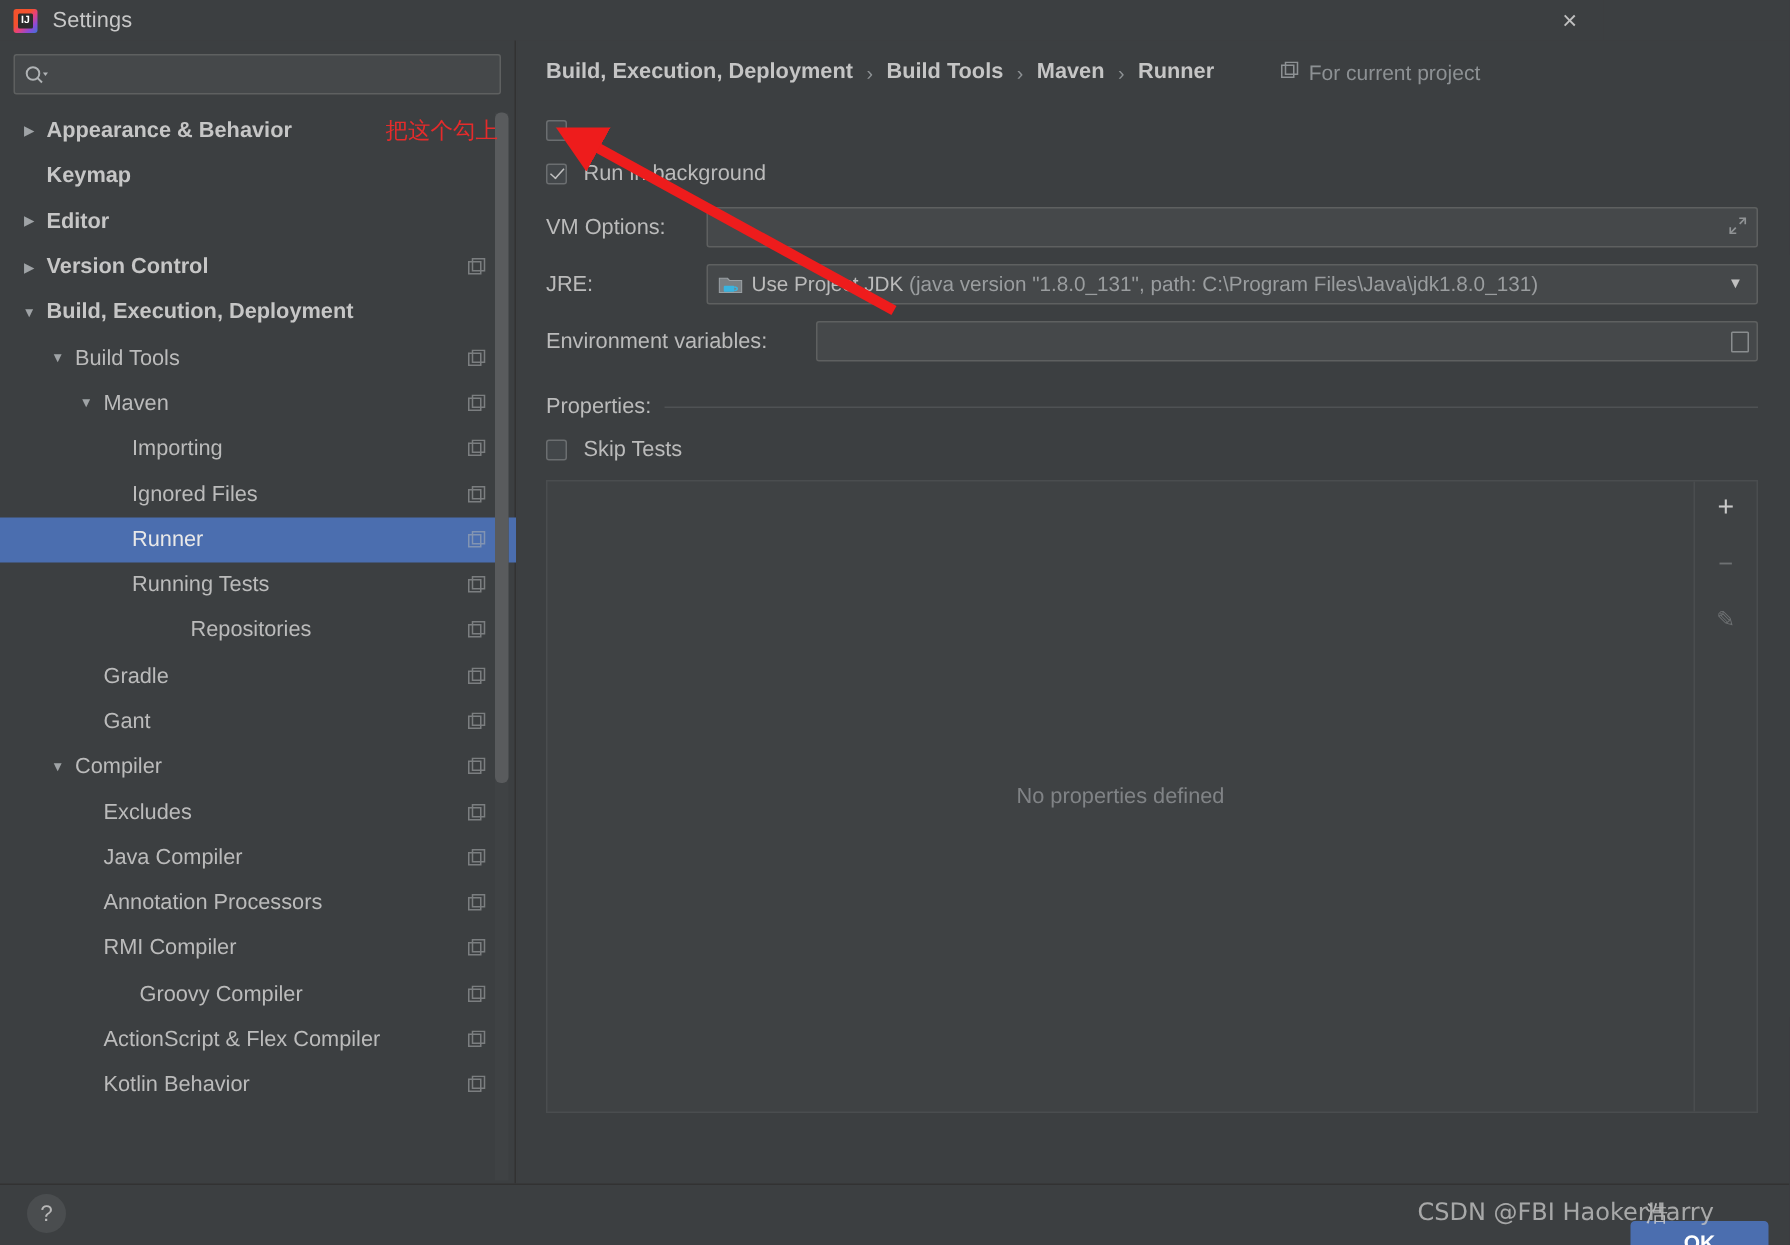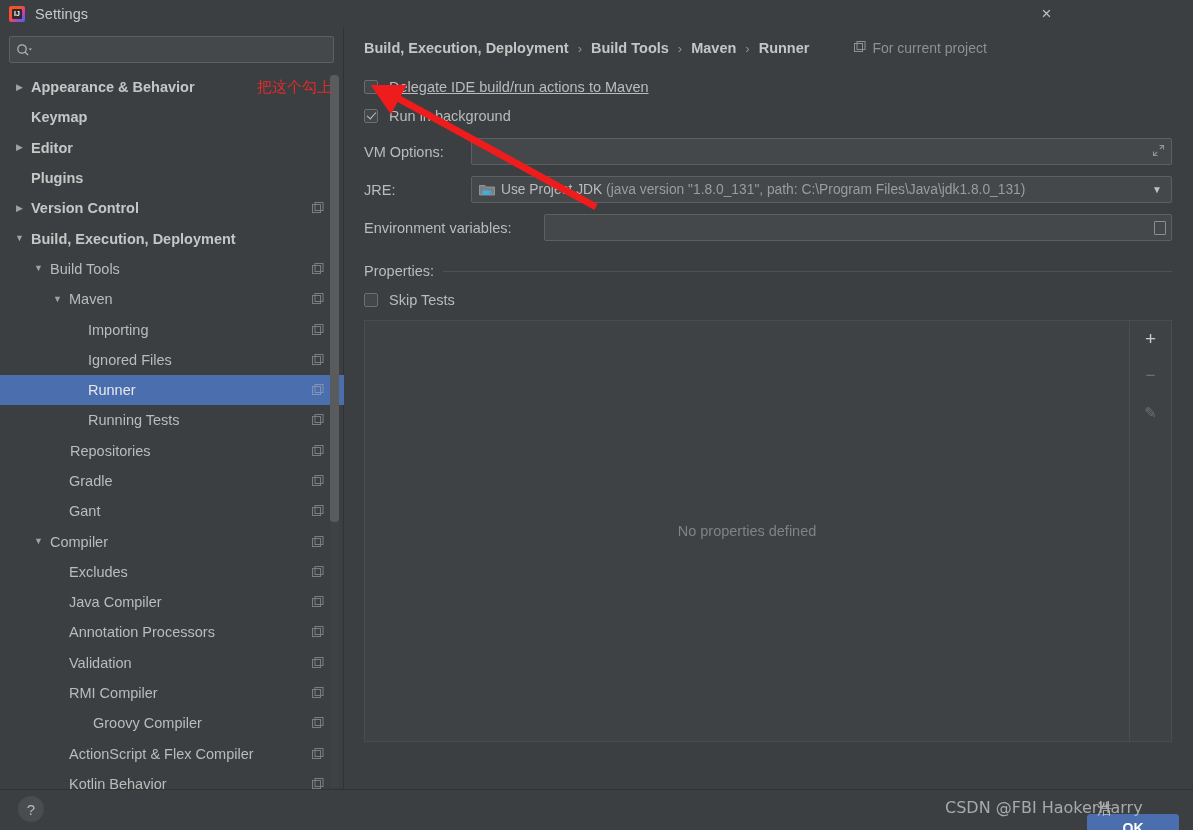--- a/index.html
+++ b/index.html
@@ -310,24 +310,20 @@
           </div>
           <div class="tree-row bold" style="padding-left: 13px;">
             <span class="arrow"></span>
             <span class="tree-label" style="margin-left: 5px;">Keymap</span>
           </div>
           <div class="tree-row bold" style="padding-left: 13px;">
             <span class="arrow">▶</span>
             <span class="tree-label" style="margin-left: 5px;">Editor</span>
           </div>
           <div class="tree-row bold" style="padding-left: 13px;">
-            <span class="arrow"></span>
-            <span class="tree-label" style="margin-left: 5px;">Plugins</span>
-          </div>
-          <div class="tree-row bold" style="padding-left: 13px;">
             <span class="arrow">▶</span>
             <span class="tree-label" style="margin-left: 5px;">Version Control</span>
             <svg class="scope-icon" viewBox="0 0 12 12">
               <rect x="0.5" y="2.5" width="8" height="8" fill="none" stroke="#b0b3b5" stroke-width="1"></rect>
               <rect x="3" y="0.5" width="8" height="8" fill="none" stroke="#b0b3b5" stroke-width="1"></rect>
             </svg>
           </div>
           <div class="tree-row bold" style="padding-left: 13px;">
             <span class="arrow">▼</span>
             <span class="tree-label" style="margin-left: 5px;">Build, Execution, Deployment</span>
@@ -373,21 +369,21 @@
             </svg>
           </div>
           <div class="tree-row" style="padding-left: 70px;">
             <span class="arrow"></span>
             <span class="tree-label" style="margin-left: 5px;">Running Tests</span>
             <svg class="scope-icon" viewBox="0 0 12 12">
               <rect x="0.5" y="2.5" width="8" height="8" fill="none" stroke="#b0b3b5" stroke-width="1"></rect>
               <rect x="3" y="0.5" width="8" height="8" fill="none" stroke="#b0b3b5" stroke-width="1"></rect>
             </svg>
           </div>
-          <div class="tree-row" style="padding-left: 52px; text-align: right;">
+          <div class="tree-row" style="padding-left: 109px; text-align: right;">
             <span class="arrow"></span>
             <span class="tree-label" style="margin-left: 5px;">Repositories</span>
             <svg class="scope-icon" viewBox="0 0 12 12">
               <rect x="0.5" y="2.5" width="8" height="8" fill="none" stroke="#b0b3b5" stroke-width="1"></rect>
               <rect x="3" y="0.5" width="8" height="8" fill="none" stroke="#b0b3b5" stroke-width="1"></rect>
             </svg>
           </div>
           <div class="tree-row" style="padding-left: 51px;">
             <span class="arrow"></span>
             <span class="tree-label" style="margin-left: 5px;">Gradle</span>
@@ -424,28 +420,20 @@
             <span class="arrow"></span>
             <span class="tree-label" style="margin-left: 5px;">Java Compiler</span>
             <svg class="scope-icon" viewBox="0 0 12 12">
               <rect x="0.5" y="2.5" width="8" height="8" fill="none" stroke="#b0b3b5" stroke-width="1"></rect>
               <rect x="3" y="0.5" width="8" height="8" fill="none" stroke="#b0b3b5" stroke-width="1"></rect>
             </svg>
           </div>
           <div class="tree-row" style="padding-left: 51px; text-align: center;">
             <span class="arrow"></span>
             <span class="tree-label" style="margin-left: 5px;">Annotation Processors</span>
-            <svg class="scope-icon" viewBox="0 0 12 12">
-              <rect x="0.5" y="2.5" width="8" height="8" fill="none" stroke="#b0b3b5" stroke-width="1"></rect>
-              <rect x="3" y="0.5" width="8" height="8" fill="none" stroke="#b0b3b5" stroke-width="1"></rect>
-            </svg>
-          </div>
-          <div class="tree-row" style="padding-left: 51px;">
-            <span class="arrow"></span>
-            <span class="tree-label" style="margin-left: 5px;">Validation</span>
             <svg class="scope-icon" viewBox="0 0 12 12">
               <rect x="0.5" y="2.5" width="8" height="8" fill="none" stroke="#b0b3b5" stroke-width="1"></rect>
               <rect x="3" y="0.5" width="8" height="8" fill="none" stroke="#b0b3b5" stroke-width="1"></rect>
             </svg>
           </div>
           <div class="tree-row" style="padding-left: 51px;">
             <span class="arrow"></span>
             <span class="tree-label" style="margin-left: 5px;">RMI Compiler</span>
             <svg class="scope-icon" viewBox="0 0 12 12">
               <rect x="0.5" y="2.5" width="8" height="8" fill="none" stroke="#b0b3b5" stroke-width="1"></rect>
@@ -502,21 +490,20 @@
           </svg>
         </span>
         <span>For current project</span>
       </span>
     </div>
 
     <div class="form">
 
       <div class="cbrow">
         <div class="cbox" id="cb-delegate"></div>
-        <span class="cblabel uline">Delegate IDE build/run actions to Maven</span>
       </div>
 
       <div class="cbrow">
         <div class="cbox checked" id="cb-background"></div>
         <span class="cblabel">Run in background</span>
       </div>
 
       <div class="field-row">
         <span class="field-label lbl-vm">VM Options:</span>
         <div class="textfield">

